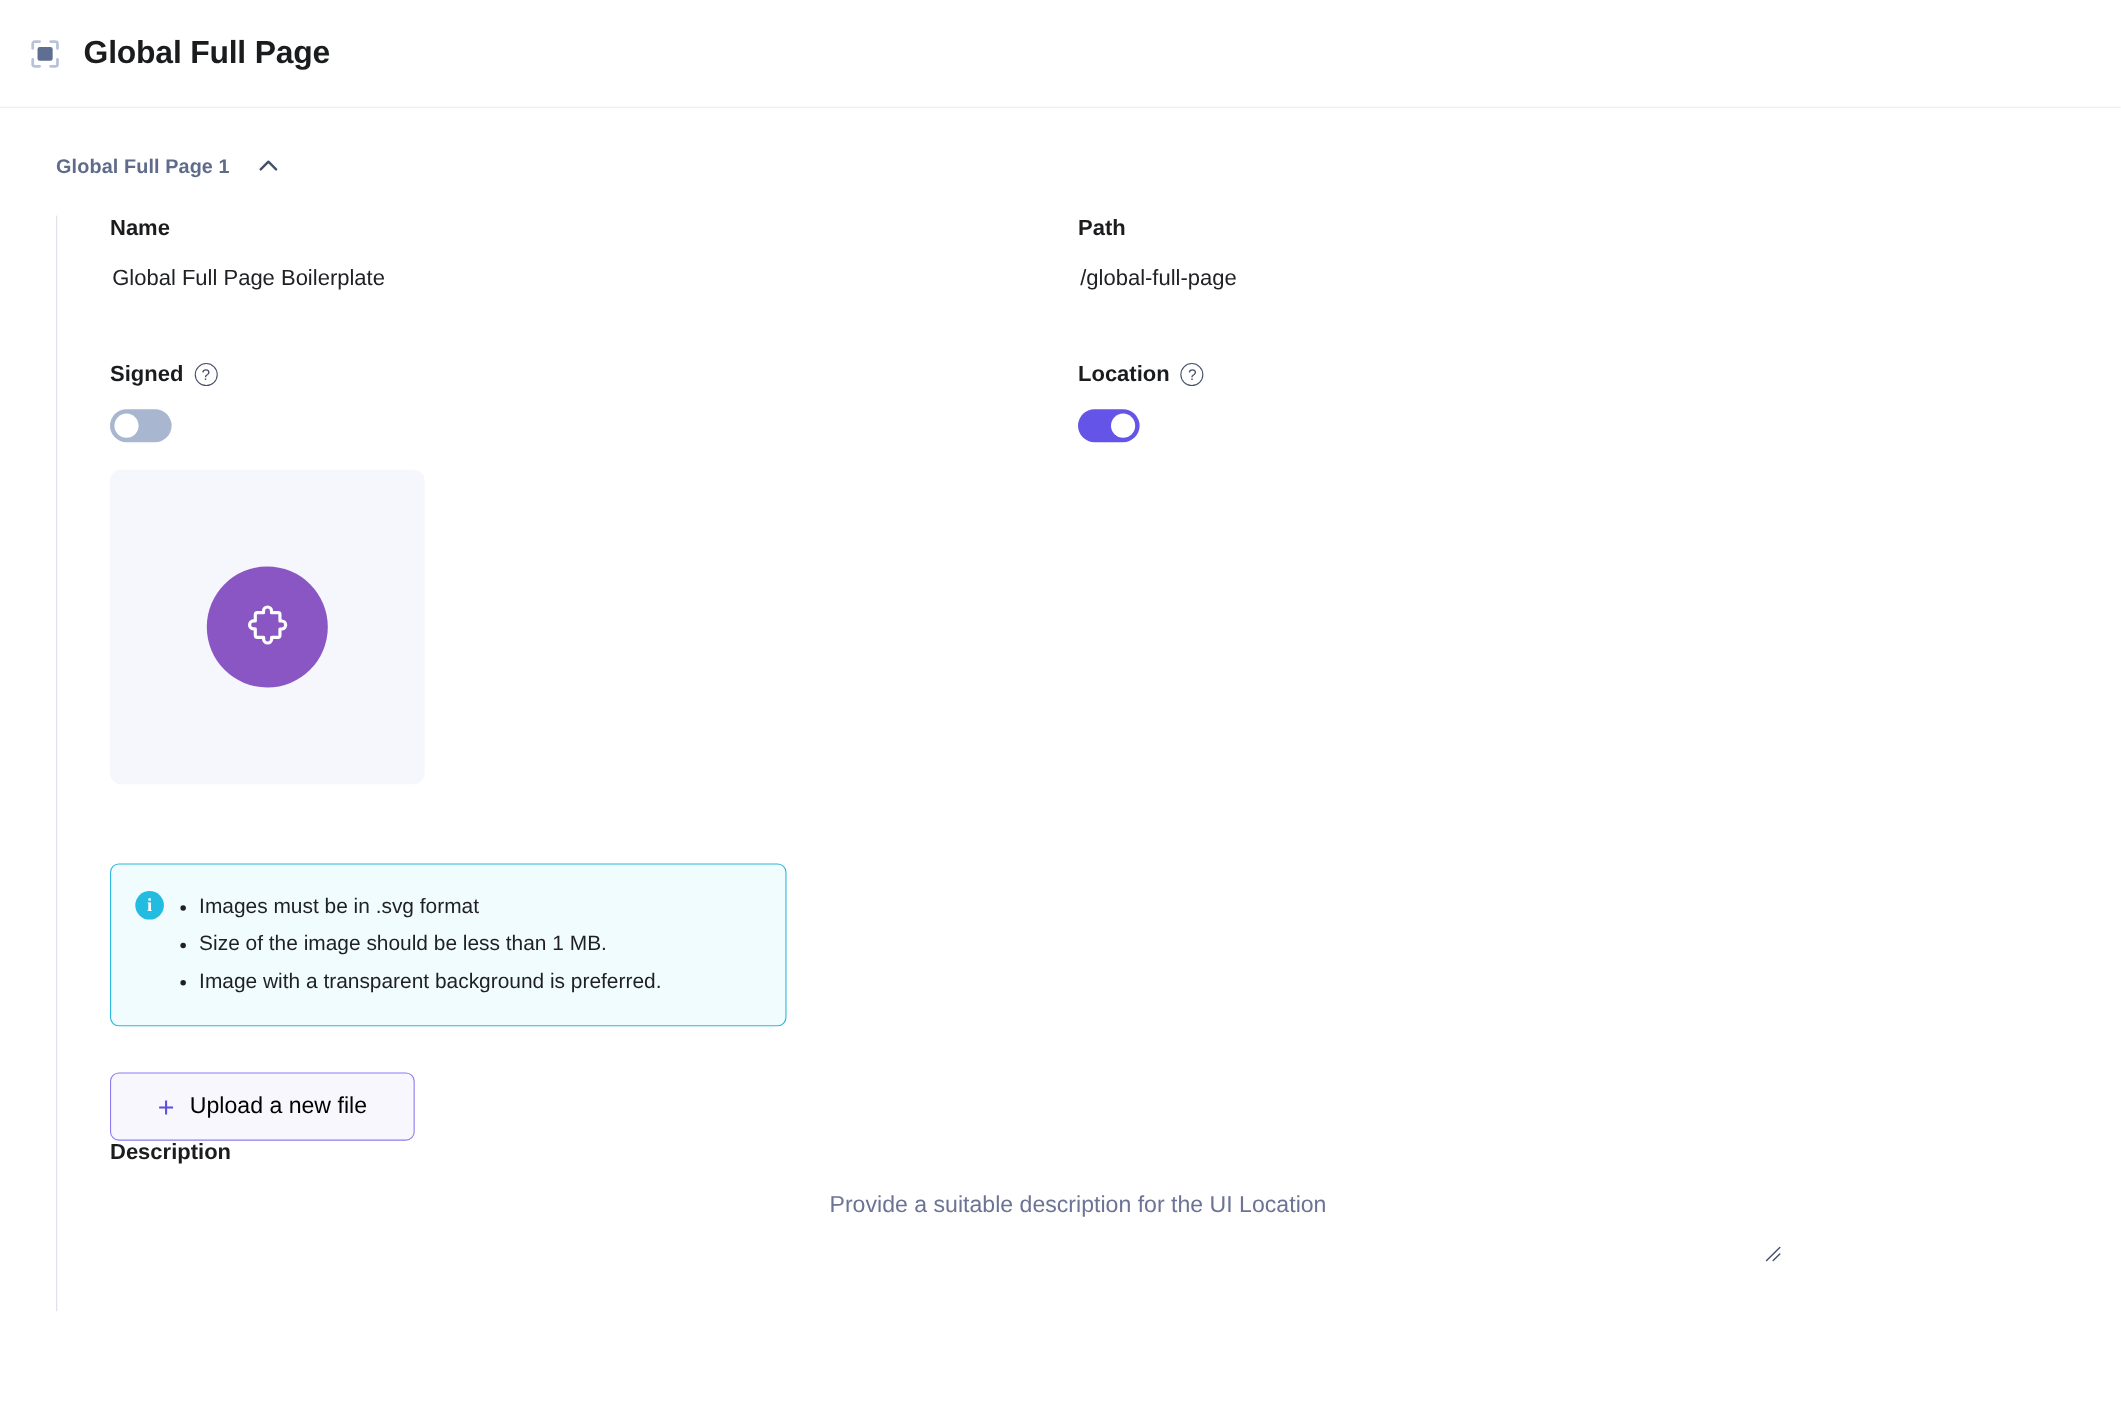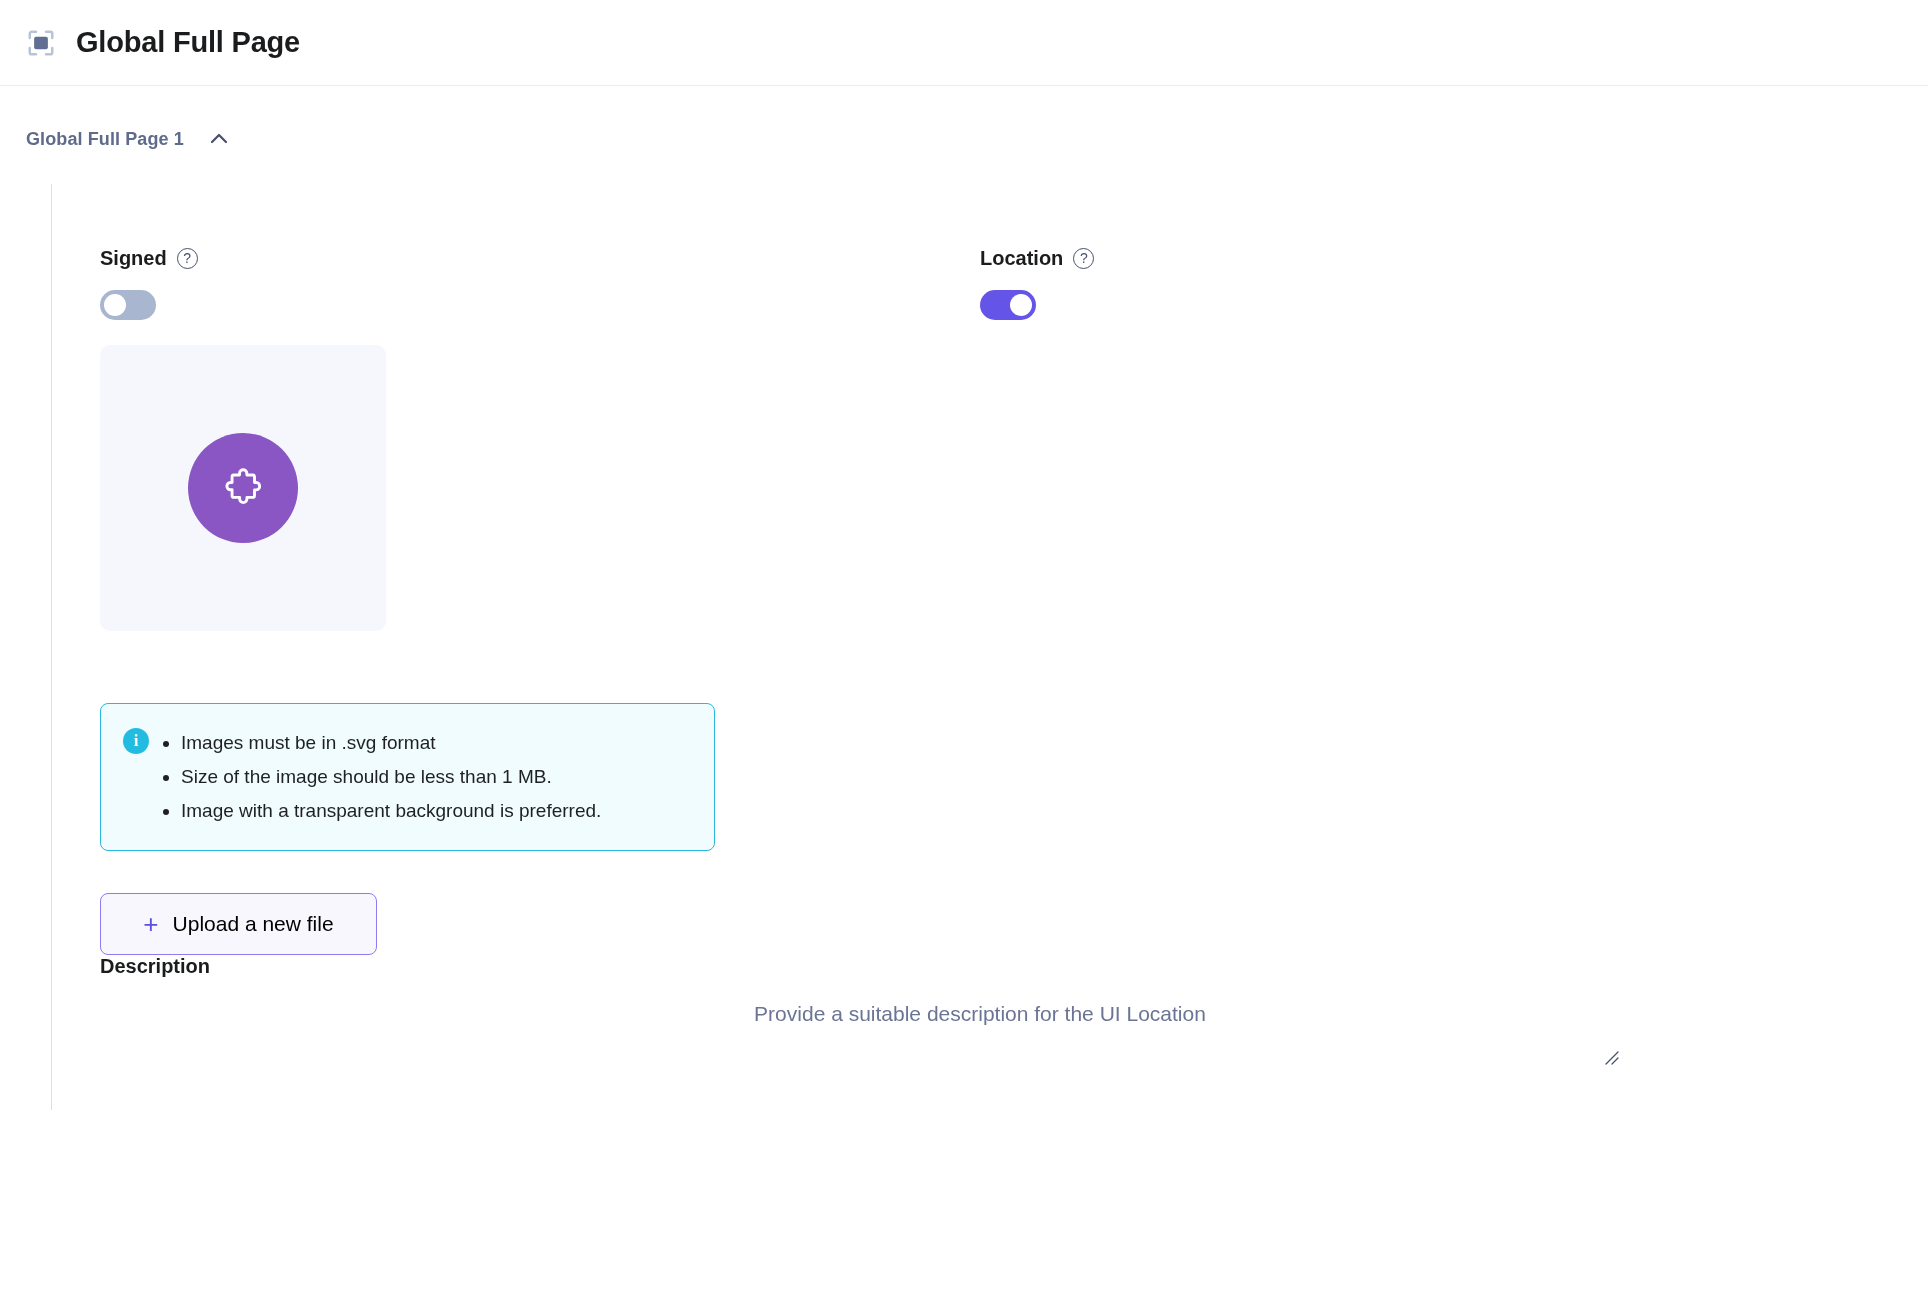--- a/index.html
+++ b/index.html
@@ -7,21 +7,21 @@
   html, body {
     width: 1928px;
     height: 1298px;
     background: #ffffff;
     font-family: "Liberation Sans", sans-serif;
     overflow: hidden;
   }
 
   
   .page-header {
-    height: 86px;
+    height: 98px;
     display: flex;
     align-items: center;
     padding-left: 24px;
     border-bottom: 1px solid #e8ecf4;
     background: #ffffff;
   }
   .header-icon {
     width: 34px;
     height: 34px;
     margin-right: 18px;
@@ -37,21 +37,21 @@
     letter-spacing: -0.2px;
   }
 
   
   .section-wrap {
     padding: 36px 0 0 0;
   }
   .section-header {
     display: flex;
     align-items: center;
-    padding-left: 26px;
+    padding-left: 51px;
     gap: 22px;
     height: 34px;
   }
   .section-header-title {
     font-size: 18px;
     font-weight: bold;
     color: #5f6b8a;
     letter-spacing: 0.1px;
   }
   .chevron-btn {
@@ -271,20 +271,30 @@
     <span class="section-header-title">Global Full Page 1</span>
     <span class="chevron-btn">
       <svg width="24" height="24" viewBox="0 0 24 24" fill="none">
         <path d="M5 15l7-7 7 7" stroke="#46506a" stroke-width="2.2" stroke-linecap="round" stroke-linejoin="round"></path>
       </svg>
     </span>
   </div>
 
   <div class="section-body">
 
+    <div class="field-grid">
+      <div>
+        <div class="field-label">Name</div>
+        <div class="field-value">Global Full Page Boilerplate</div>
+      </div>
+      <div>
+        <div class="field-label">Path</div>
+        <div class="field-value">/global-full-page</div>
+      </div>
+    </div>
 
     <div class="row-gap-1"></div>
 
     <div class="field-grid">
       <div>
         <div class="field-label">
           <span>Signed</span>
           <span class="help-icon">?</span>
         </div>
         <div class="toggle off">

